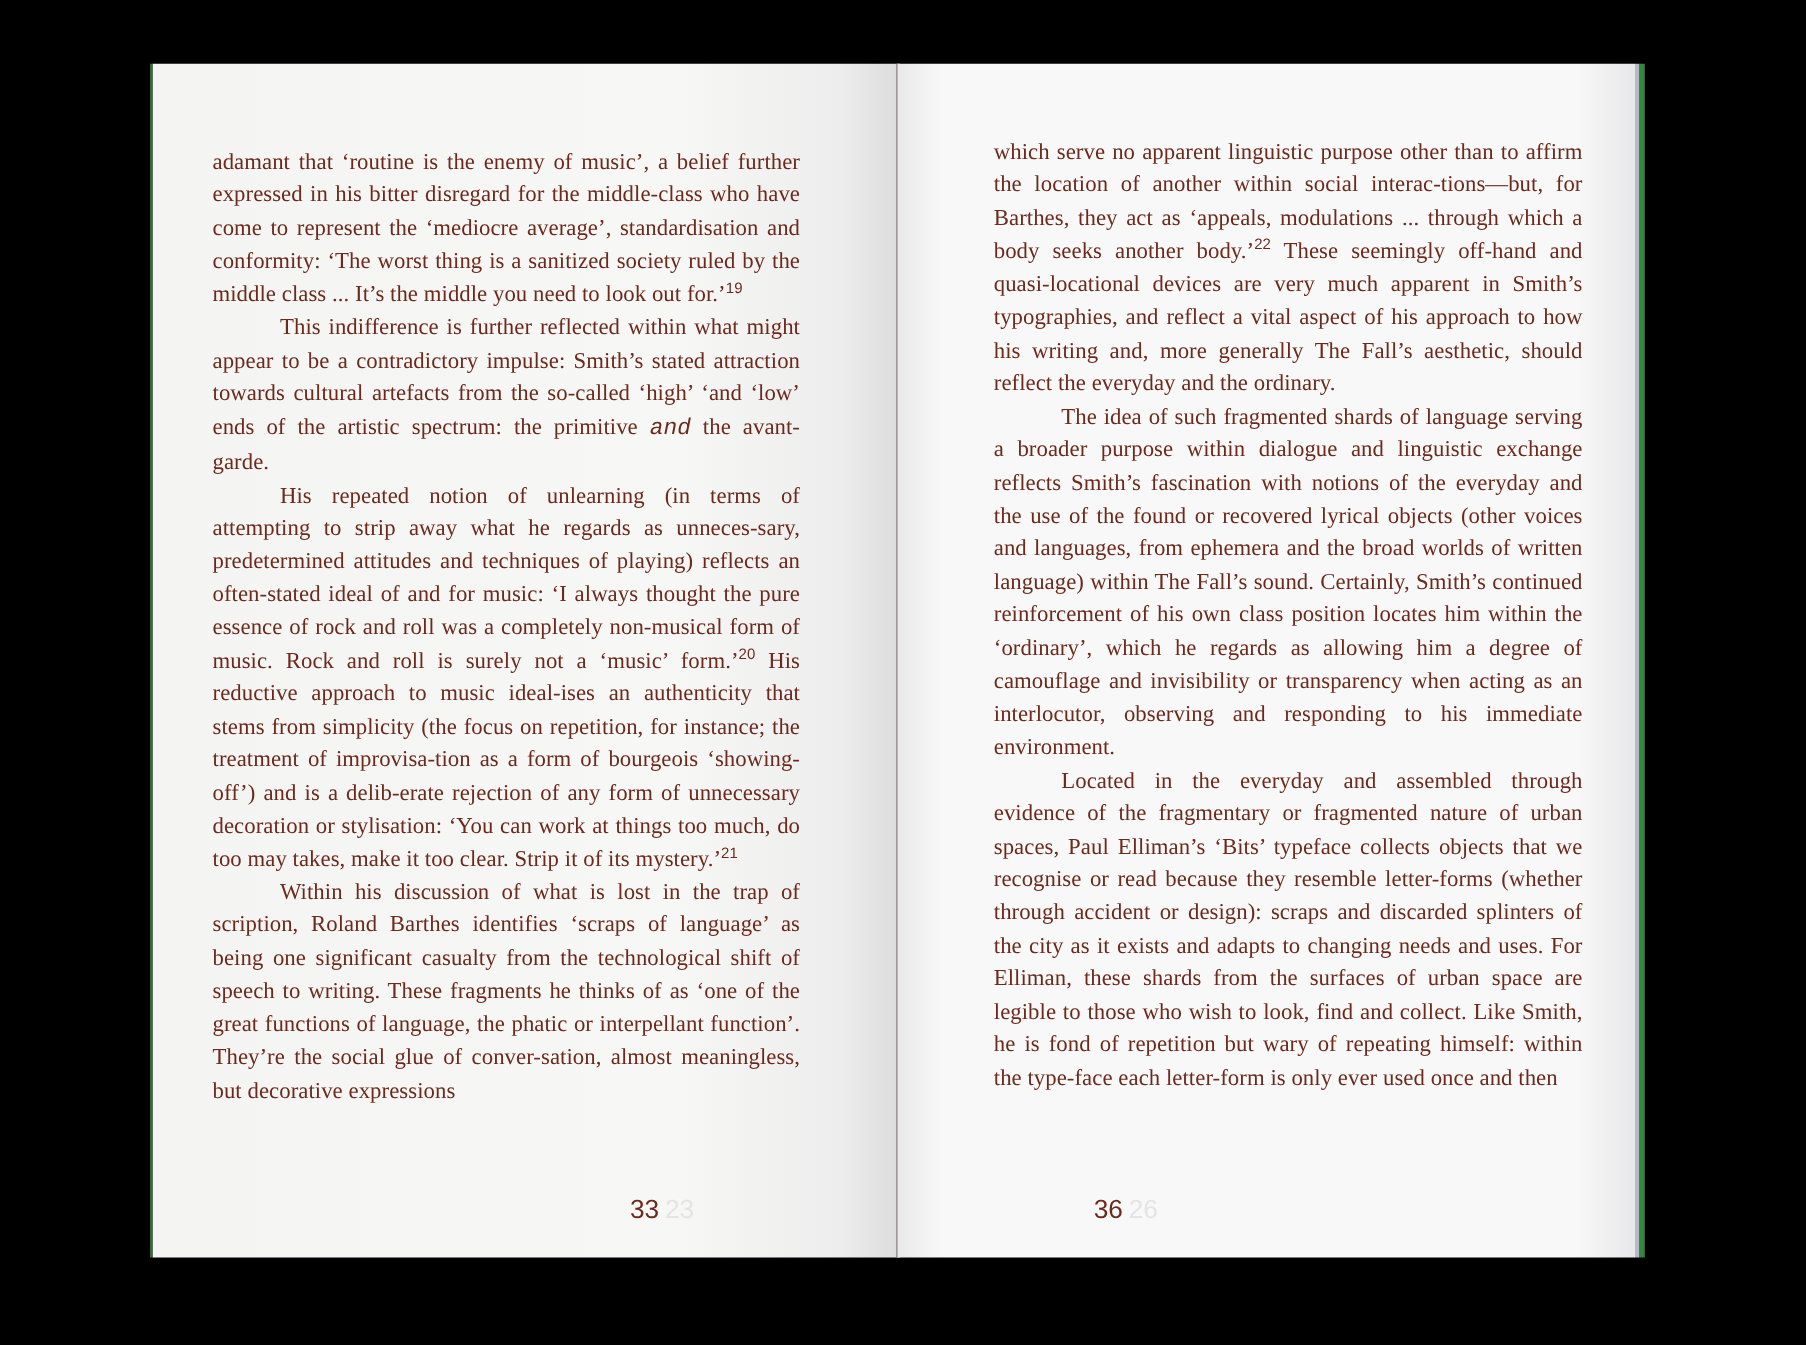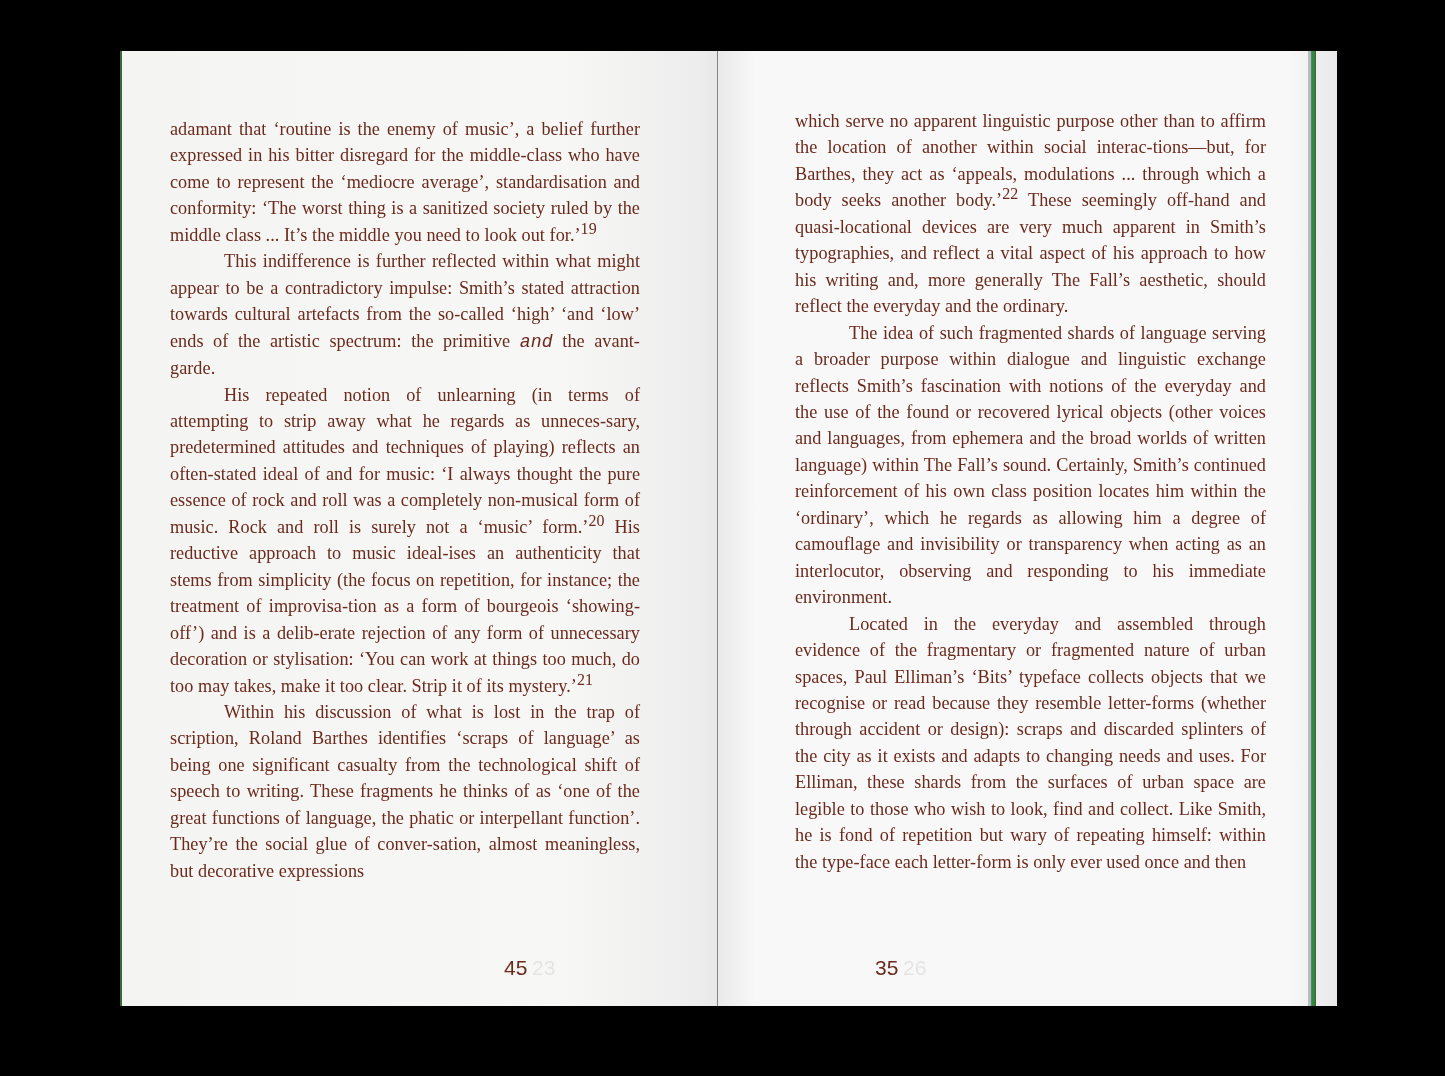--- a/index.html
+++ b/index.html
@@ -2,21 +2,21 @@
 <html><head>
 <meta charset="utf-8">
 <style>
   html, body { margin:0; padding:0; }
   body {
     width:1445px; height:1076px; background:#000; position:relative; overflow:hidden;
     font-family: "Liberation Serif", "DejaVu Serif", serif;
   }
   .spread { position:absolute; left:0; top:0; width:1445px; height:1076px; }
   .page {
-    position:absolute; top:51px; height:955px; background:#f7f7f6; overflow:hidden;padding-left:29px;
+    position:absolute; top:51px; height:955px; background:#f7f7f6; overflow:hidden;
   }
   .page.left {
     left:120px; width:598px;
     background: linear-gradient(to right, #f4f4f3 0%, #f7f7f6 70%, #ededed 92%, #dcdcdc 100%);
     border-left:2px solid #3a6a3a;
   }
   .page.right {
     left:718px; width:590px;
     background: linear-gradient(to right, #e9e9e9 0%, #f8f8f8 6%, #f8f8f8 92%, #e8e8ea 100%);
   }
@@ -26,21 +26,21 @@
     background: linear-gradient(to right, #b8b8c8 0%, #b8b8c8 35%, #2e8a3e 45%, #2e8a3e 80%, #5a4a30 100%);
   }
   .text-block {
     position:absolute; color:#6b2a1c; font-size:18.2px; line-height:26.45px;
     text-align:justify; letter-spacing:0.05px;
   }
   .page.left .text-block { left:48px; top:65px; width:470px; }
   .page.right .text-block { left:77px; top:57px; width:471px; }
   .text-block p { margin:0; }
   .text-block p.indent { text-indent:54px; }
-  sup { font-size:16px; line-height:0; vertical-align:7px; font-family:Liberation Serif, serif; }
+  sup { font-size:12px; line-height:0; vertical-align:7px; font-family:Liberation Sans, sans-serif; }
   em { font-style:italic;font-family:Liberation Mono, monospace; }
   .folio {
     position:absolute; top:905px; font-family:"Liberation Sans", "DejaVu Sans", sans-serif;
     font-size:21px; color:#6b2a1c;
   }
   .page.left .folio { left:382px; }
   .page.right .folio { left:157px; }
   .ghost {
     position:absolute; top:905px; font-family:"Liberation Sans", sans-serif; font-size:21px;
     color:#e4e4e4;
@@ -53,26 +53,26 @@
 
 <div class="spread">
   <div class="page left">
     <div class="text-block">
         <p>adamant that ‘routine is the enemy of music’, a belief further expressed in his bitter disregard for the middle-class who have come to represent the ‘mediocre average’, standardisation and conformity: ‘The worst thing is a sanitized society ruled by the middle class ... It’s the middle you need to look out for.’<sup>19</sup></p>
         <p class="indent">This indifference is further reflected within what might appear to be a contradictory impulse: Smith’s stated attraction towards cultural artefacts from the so-called ‘high’ ‘and ‘low’ ends of the artistic spectrum: the primitive <em>and</em> the avant-garde.</p>
         <p class="indent">His repeated notion of unlearning (in terms of attempting to strip away what he regards as unneces-sary, predetermined attitudes and techniques of playing) reflects an often-stated ideal of and for music: ‘I always thought the pure essence of rock and roll was a completely non-musical form of music. Rock and roll is surely not a ‘music’ form.’<sup>20</sup> His reductive approach to music ideal-ises an authenticity that stems from simplicity (the focus on repetition, for instance; the treatment of improvisa-tion as a form of bourgeois ‘showing-off’) and is a delib-erate rejection of any form of unnecessary decoration or stylisation: ‘You can work at things too much, do too may takes, make it too clear. Strip it of its mystery.’<sup>21</sup></p>
         <p class="indent">Within his discussion of what is lost in the trap of scription, Roland Barthes identifies ‘scraps of language’ as being one significant casualty from the technological shift of speech to writing. These fragments he thinks of as ‘one of the great functions of language, the phatic or interpellant function’. They’re the social glue of conver-sation, almost meaningless, but decorative expressions</p>
       </div>
     <span class="ghost">23</span>
-    <span class="folio">45</span>
+    <span class="folio">33</span>
   </div>
   <div class="gutter-line"></div>
   <div class="page right">
     <div class="text-block">
         <p>which serve no apparent linguistic purpose other than to affirm the location of another within social interac-tions—but, for Barthes, they act as ‘appeals, modulations ... through which a body seeks another body.’<sup>22</sup> These seemingly off-hand and quasi-locational devices are very much apparent in Smith’s typographies, and reflect a vital aspect of his approach to how his writing and, more generally The Fall’s aesthetic, should reflect the everyday and the ordinary.</p>
         <p class="indent">The idea of such fragmented shards of language serving a broader purpose within dialogue and linguistic exchange reflects Smith’s fascination with notions of the everyday and the use of the found or recovered lyrical objects (other voices and languages, from ephemera and the broad worlds of written language) within The Fall’s sound. Certainly, Smith’s continued reinforcement of his own class position locates him within the ‘ordinary’, which he regards as allowing him a degree of camouflage and invisibility or transparency when acting as an interlocutor, observing and responding to his immediate environment.</p>
         <p class="indent">Located in the everyday and assembled through evidence of the fragmentary or fragmented nature of urban spaces, Paul Elliman’s ‘Bits’ typeface collects objects that we recognise or read because they resemble letter-forms (whether through accident or design): scraps and discarded splinters of the city as it exists and adapts to changing needs and uses. For Elliman, these shards from the surfaces of urban space are legible to those who wish to look, find and collect. Like Smith, he is fond of repetition but wary of repeating himself: within the type-face each letter-form is only ever used once and then</p>
       </div>
     <span class="ghost">26</span>
-    <span class="folio">35</span>
+    <span class="folio">36</span>
   </div>
   <div class="spine-edge"></div>
 </div>
 
 </body></html>

